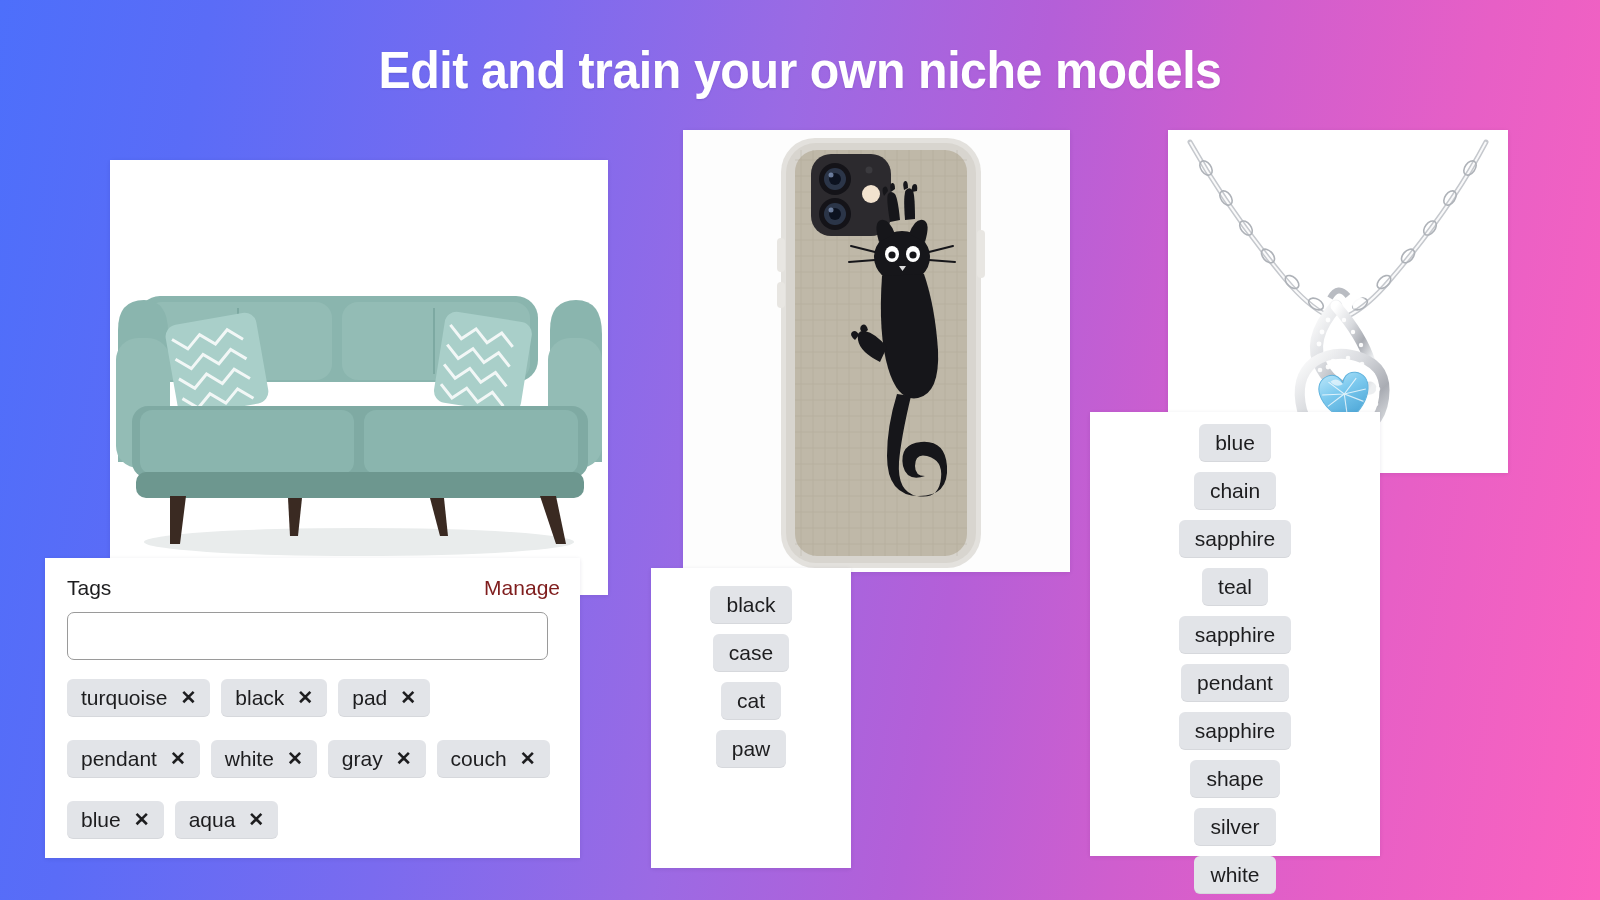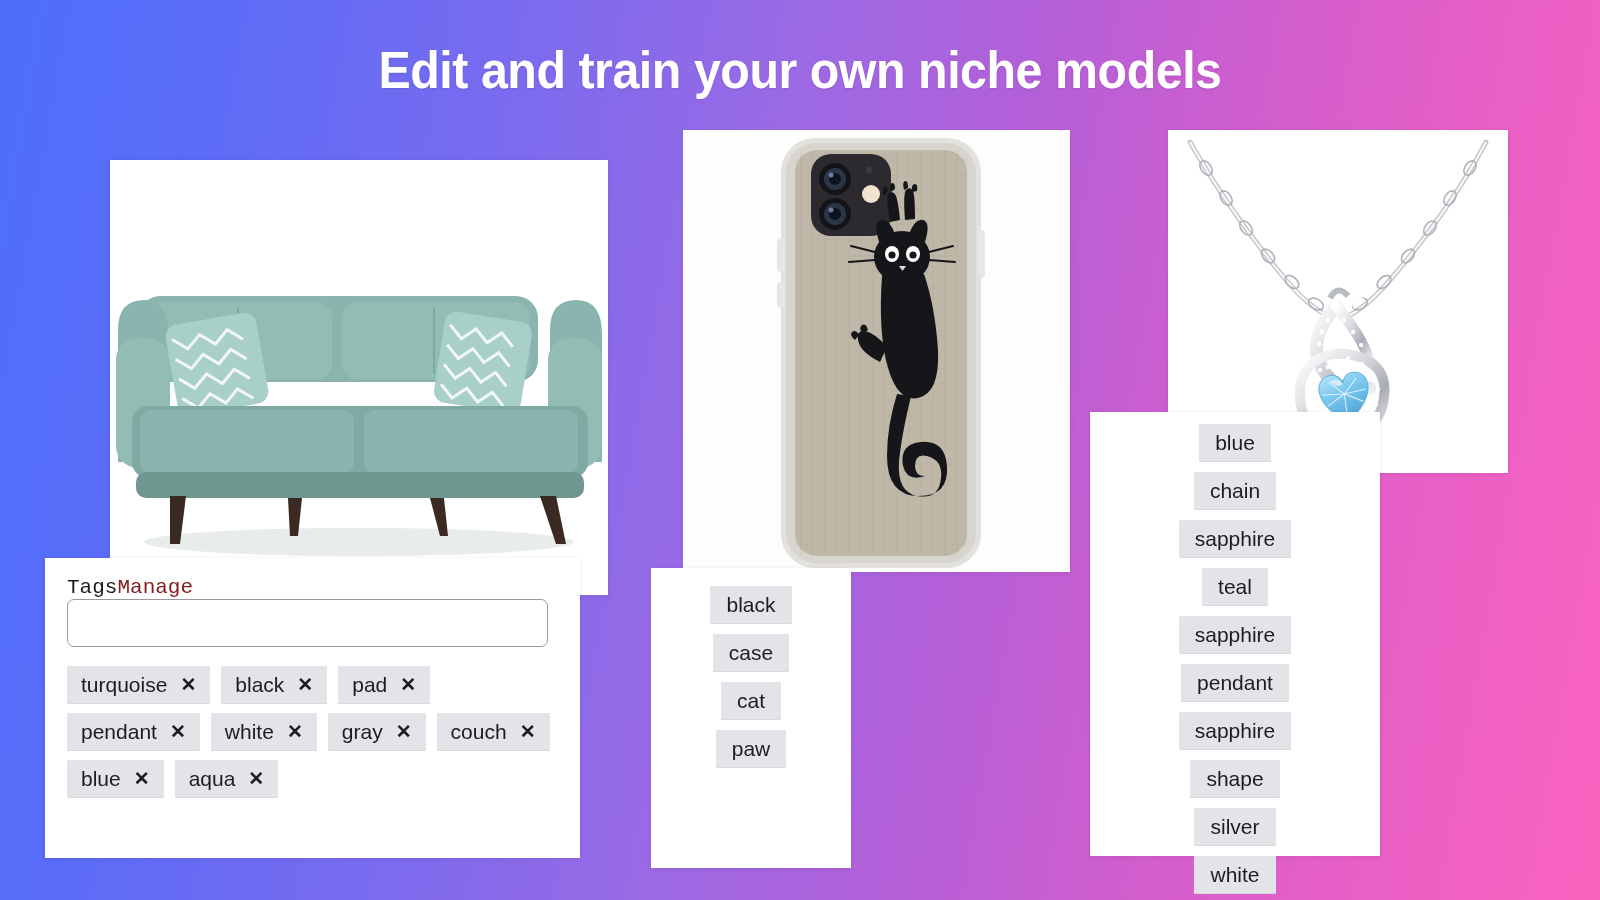--- a/index.html
+++ b/index.html
@@ -59,22 +59,23 @@
     display: block;
   }
 
   
   #sofa-tags-panel    { left: 45px;   top: 558px; width: 535px; height: 300px; padding: 18px 20px 14px 22px; }
   #phone-tags-panel   { left: 651px;  top: 568px; width: 200px; height: 300px; padding: 18px 0 14px 0; }
   #necklace-tags-panel{ left: 1090px; top: 412px; width: 290px; height: 444px; padding: 12px 0 10px 0; }
 
   .tags-header {
     display: flex;
+    justify-content: space-between;
     align-items: baseline;
-    font-family: Liberation Mono, monospace;
+    margin-bottom: 12px;
   }
   .tags-label {
     font-size: 21px;
     color: #1d1d1f;
     font-weight: 400;
   }
   .manage-link {
     font-size: 21px;
     color: #7f1d1d;
     cursor: pointer;
@@ -91,37 +92,37 @@
     padding: 6px 10px;
     font-family: "Liberation Sans", sans-serif;
     color: #1d1d1f;
     outline: none;
     display: block;
   }
 
   .tag-list {
     display: flex;
     flex-wrap: wrap;
-    gap: 9px 11px;
+    gap: 23px 11px;
     margin-top: 19px;
   }
 
   .tag-list.centered {
     flex-direction: column;
     align-items: center;
     gap: 10px;
     margin-top: 0;
   }
 
   .tag-chip {
     display: inline-flex;
     align-items: center;
     gap: 13px;
     background: #e2e4e8;
-    border-radius: 1px;
+    border-radius: 6px;
     padding: 8px 14px 9px 14px;
     font-size: 21px;
     color: #1d1d1f;
     line-height: 1;
     box-shadow: inset 0 -1px 0 rgba(0,0,0,0.05);
     white-space: nowrap;
     cursor: pointer;
   }
 
   .tag-chip .tag-text { font-size: 21px; }

